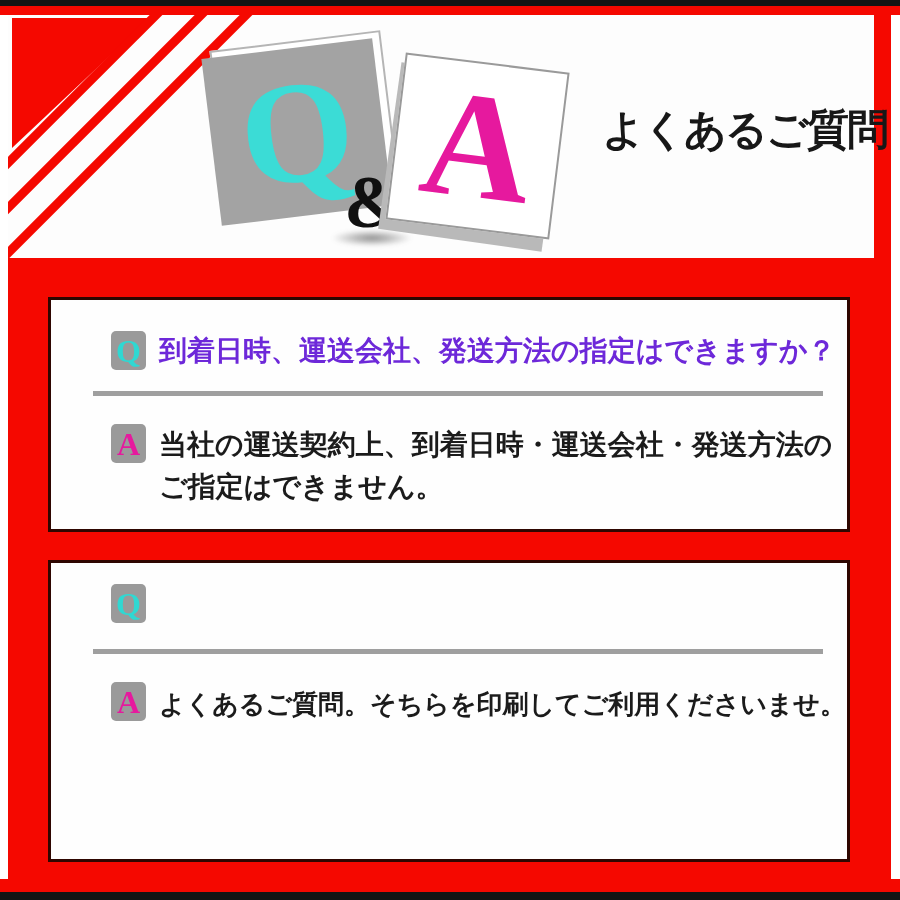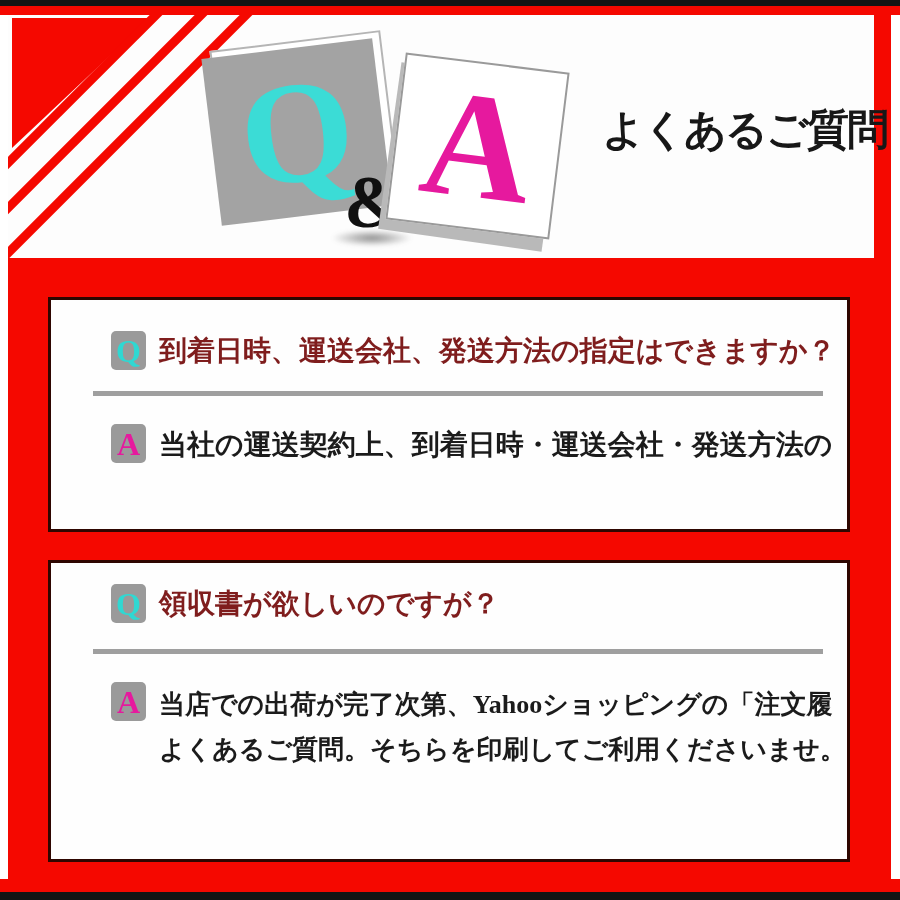--- a/index.html
+++ b/index.html
@@ -36,21 +36,21 @@
   .faq-card{left:48px;width:802px;background:#fefefe;border:3px solid #2e0600;box-sizing:border-box;}
   #faq1{top:297px;height:235px;}
   #faq2{top:560px;height:302px;}
   .q-row,.a-row{position:absolute;left:60px;display:flex;gap:13px;}
   .q-row{align-items:center;}
   .a-row{align-items:flex-start;}
   .badge{flex:0 0 auto;width:35px;height:39px;border-radius:5px;background:#9a9a9a;
     display:flex;align-items:center;justify-content:center;font-size:32px;font-weight:700;line-height:1;}
   .badge-q{color:#2fd8d2;}
   .badge-a{color:#e6199e;}
-  .q-text{font-size:28px;font-weight:700;color:#7f1d1d;white-space:nowrap;}
+  .q-text{font-size:28px;font-weight:700;color:#6d28d9;white-space:nowrap;}
   .divider{position:absolute;left:42px;width:730px;height:5px;background:#9f9f9f;}
   #faq1 .q-row{top:31px;}
   #faq1 .divider{top:91px;}
   #faq1 .a-row{top:124px;}
   #faq1 .a-text{font-size:28px;line-height:42px;font-family:Liberation Serif, serif;}
   #faq2 .q-row{top:21px;}
   #faq2 .divider{top:86px;}
   #faq2 .a-row{top:119px;}
   #faq2 .a-text{font-size:26px;line-height:45px;}
   .a-text{font-weight:700;color:#1b1b1b;white-space:nowrap;}
@@ -92,33 +92,32 @@
   <section class="abs faq-card" id="faq1">
     <div class="q-row">
       <span class="badge badge-q">Q</span>
       <span class="q-text">到着日時、運送会社、発送方法の指定はできますか？</span>
     </div>
     <div class="divider"></div>
     <div class="a-row">
       <span class="badge badge-a">A</span>
       <div class="a-text">
         <div>当社の運送契約上、到着日時・運送会社・発送方法の</div>
+        <div>ご指定はできません。</div>
       </div>
     </div>
   </section>
 
   <section class="abs faq-card" id="faq2">
     <div class="q-row">
       <span class="badge badge-q">Q</span>
-      <span class="q-text">領収書が欲しいのですが？</span>
     </div>
     <div class="divider"></div>
     <div class="a-row">
       <span class="badge badge-a">A</span>
       <div class="a-text">
-        <div>当店での出荷が完了次第、Yahooショッピングの「注文履</div>
         <div>よくあるご質問。そちらを印刷してご利用くださいませ。</div>
       </div>
     </div>
   </section>
 
   <div class="abs bar-bottom"></div>
 </div>
 
 </body></html>

